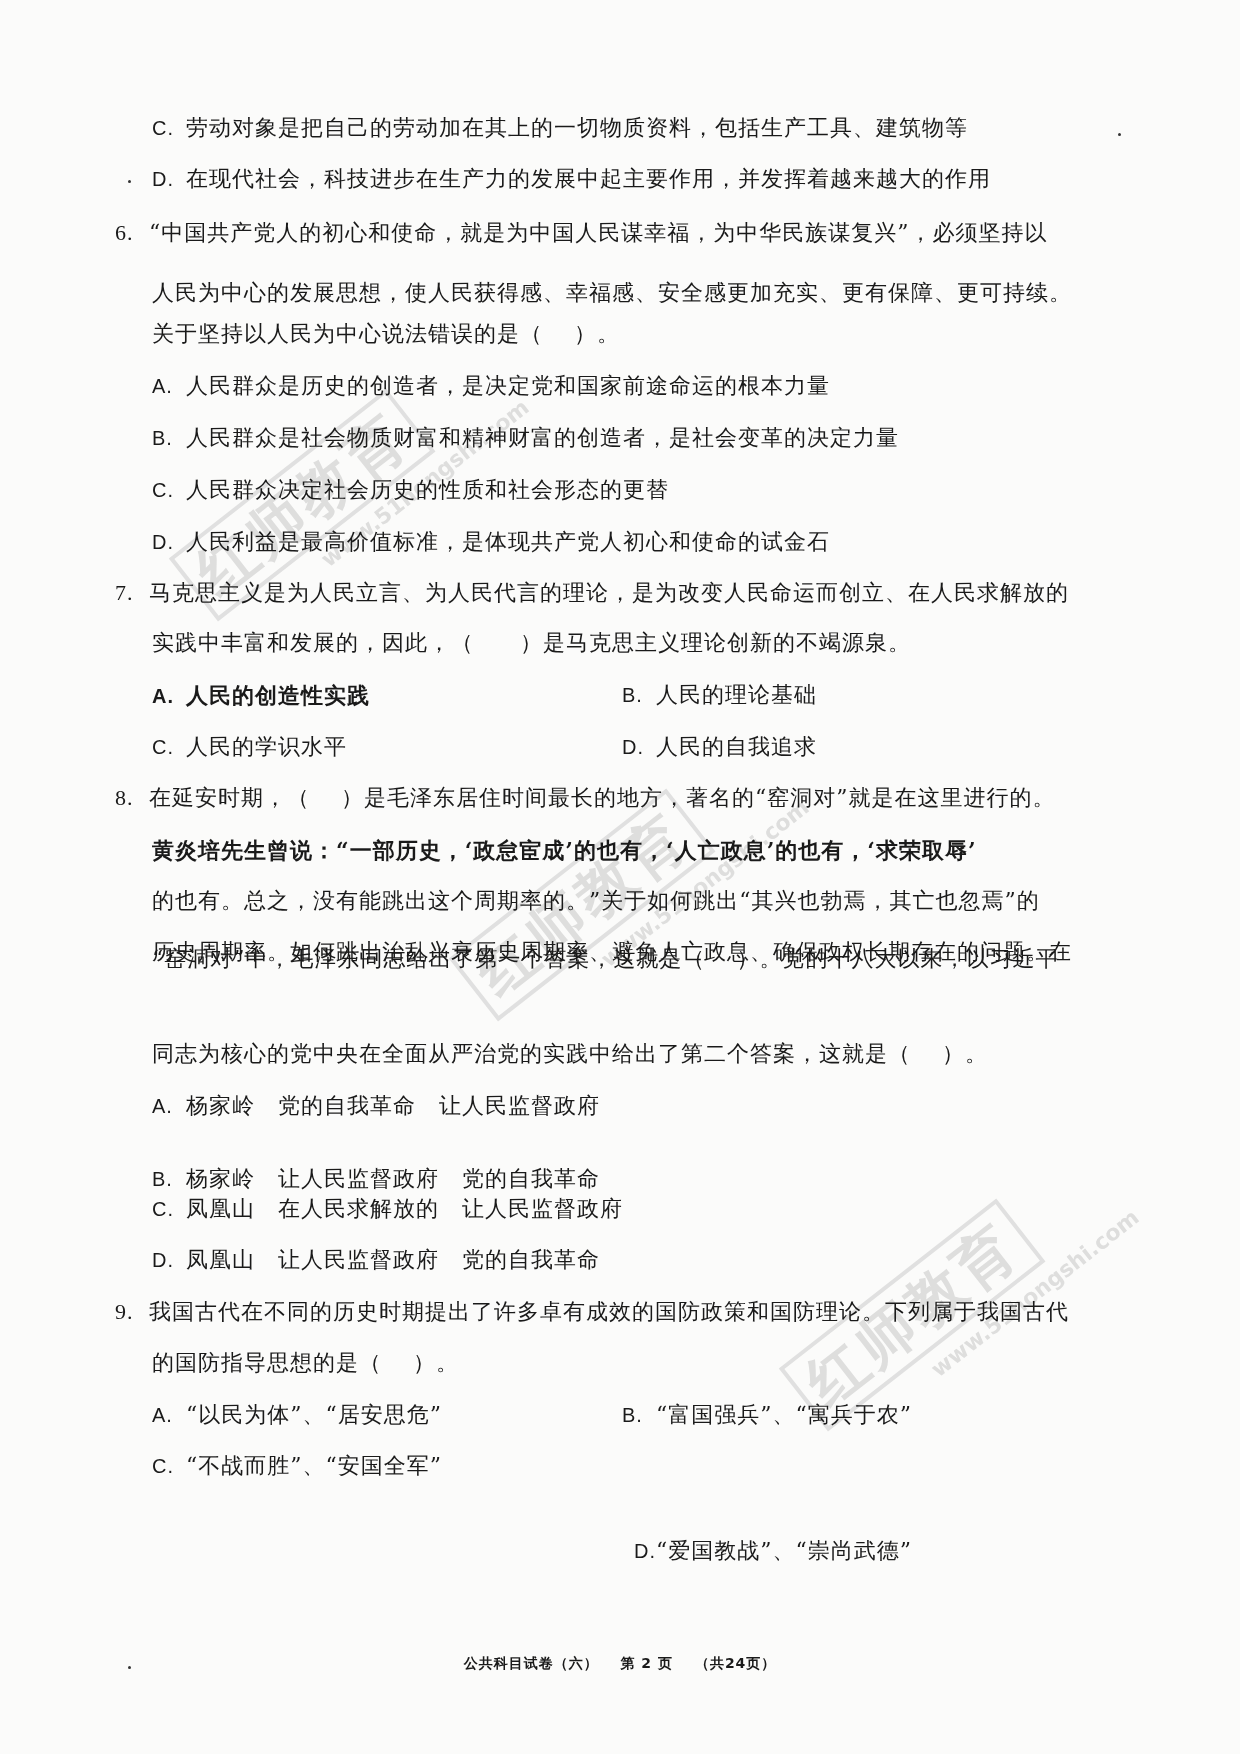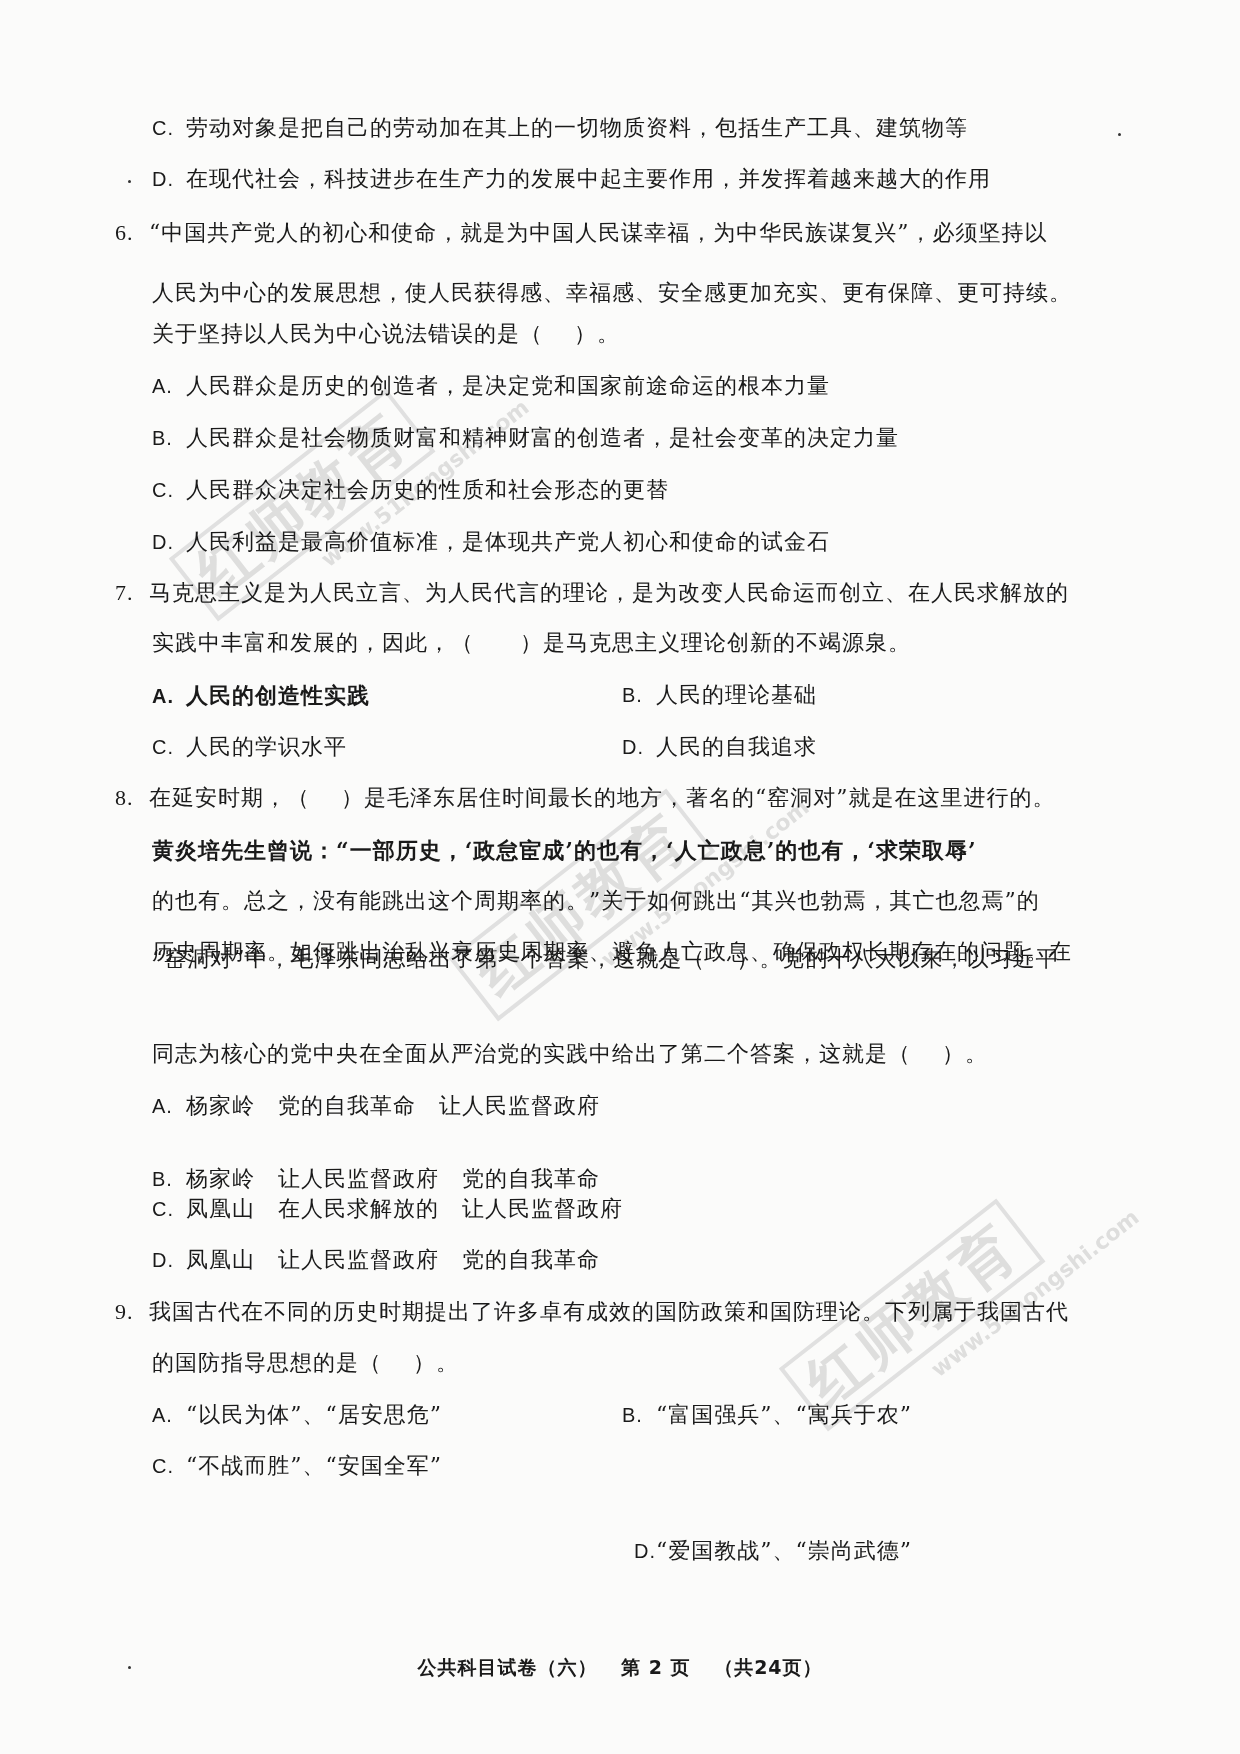--- a/index.html
+++ b/index.html
@@ -19,21 +19,21 @@
     letter-spacing: 1px;
   }
   .num { display: inline-block; width: 34px; font-family: "Liberation Serif", serif; }
   .opt { display: inline-block; width: 34px; font-family: "Liberation Sans", sans-serif; font-size: 20px; }
   .indent { left: 152px; }
   .qnum-left { left: 115px; }
   .optA { left: 152px; }
   .optB { left: 610px; margin-left: 12px; }
   .footer {
     position: absolute; top: 1655px; left: 0; width: 1240px;
-    text-align: center; font-size: 19px; letter-spacing: 1px;
+    text-align: center; font-size: 14px; letter-spacing: 1px;
     font-family: "DejaVu Sans", sans-serif; font-weight: bold;
   }
   .footer span { margin: 0 8px; }
   .mark {
     position: absolute; color: rgba(120,120,120,0.22);
     font-family: "DejaVu Sans", sans-serif; font-weight: bold;
     transform: rotate(-38deg); transform-origin: left top;
     pointer-events: none; white-space: nowrap;
   }
   .mark .big { font-size: 58px; letter-spacing: 4px; border: 4px solid rgba(120,120,120,0.2); padding: 2px 10px; }

